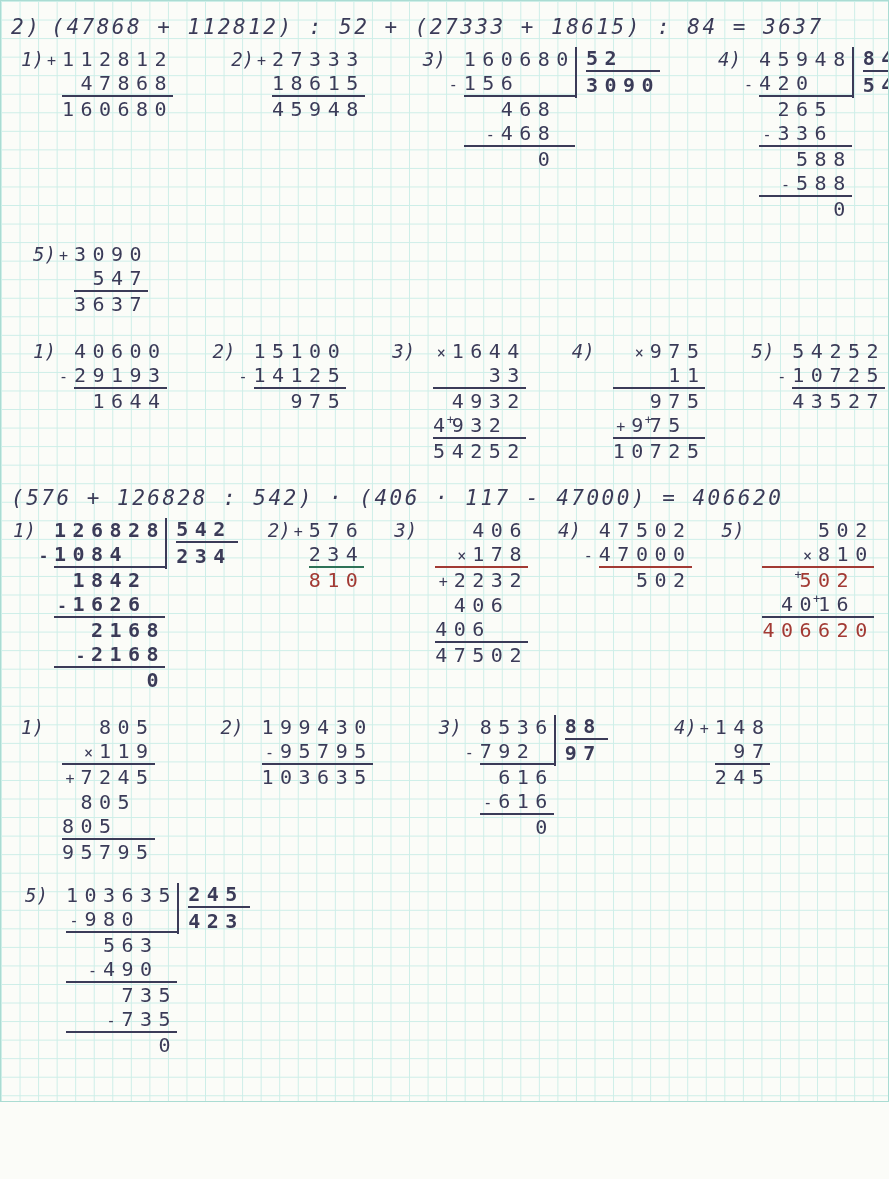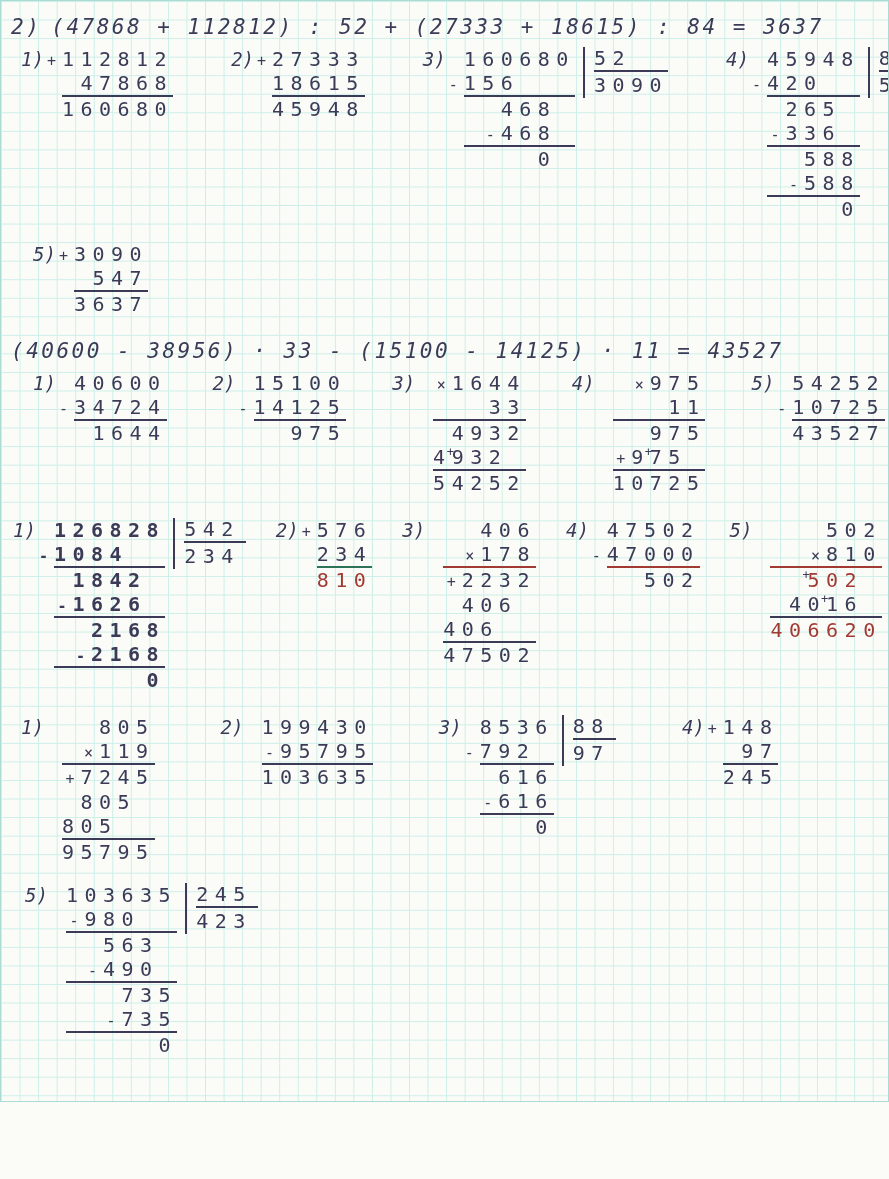--- a/index.html
+++ b/index.html
@@ -76,22 +76,23 @@
   }
   .cm{
     position:absolute;top:-5px;
     font-size:12px;letter-spacing:0;
     color:var(--ink);
   }
   .division{display:flex;align-items:flex-start;}
   .dwork{position:relative;}
   .dpanel{
     border-left:2.5px solid var(--ink);
-    margin-left:8px;padding-left:9px;
+    padding-left:9px;
     flex:none;
+    font-weight:bold;
   }
   .divisor{
     display:block;
     font-size:20px;line-height:23px;letter-spacing:6.5px;white-space:pre;
     border-bottom:2px solid var(--ink);
     padding-right:6px;
   }
   .quotient{
     display:block;
     font-size:20px;line-height:25px;letter-spacing:6.5px;white-space:pre;
@@ -161,27 +162,26 @@
           <div class="step-label">5)</div>
           <div class="stack">
             <div class="line"><span class="txt">3090</span><span class="sign" style="left: -15px;">+</span></div>
             <div class="line u"><span class="txt"> 547</span></div>
             <div class="line"><span class="txt">3637</span></div>
           </div>
         </div>
       </div>
     </section>
     <section class="problem">
-      <div class="p-header"><span class="eqtext">(40600 - 38956) · 33 - (15100 - 14125) · 11 = 43527</span></div>
       <div class="steps-row r0">
         <div class="step">
           <div class="step-label">1)</div>
           <div class="stack">
             <div class="line"><span class="txt">40600</span></div>
-            <div class="line u"><span class="txt">34724</span><span class="sign" style="left: -15px;">-</span></div>
+            <div class="line u"><span class="txt">29193</span><span class="sign" style="left: -15px;">-</span></div>
             <div class="line"><span class="txt"> 1644</span></div>
           </div>
         </div>
         <div class="step">
           <div class="step-label">2)</div>
           <div class="stack">
             <div class="line"><span class="txt">15100</span></div>
             <div class="line u"><span class="txt">14125</span><span class="sign" style="left: -15px;">-</span></div>
             <div class="line"><span class="txt">  975</span></div>
           </div>
@@ -210,20 +210,21 @@
           <div class="step-label">5)</div>
           <div class="stack">
             <div class="line"><span class="txt">54252</span></div>
             <div class="line u"><span class="txt">10725</span><span class="sign" style="left: -15px;">-</span></div>
             <div class="line"><span class="txt">43527</span></div>
           </div>
         </div>
       </div>
     </section>
     <section class="problem">
+      <div class="p-header"><span class="eqtext">(576 + 126828 : 542) · (406 · 117 - 47000) = 406620</span></div>
       <div class="steps-row r0">
         <div class="step">
           <div class="step-label">1)</div>
           <div class="division stack">
             <div class="dwork" style="min-width: 111.3px; font-weight: bold;">
               <div class="line"><span class="txt">126828</span></div>
               <div class="line u"><span class="txt">1084</span><span class="sign" style="left: -15px;">-</span></div>
               <div class="line"><span class="txt"> 1842</span></div>
               <div class="line u"><span class="txt"> 1626</span><span class="sign" style="left: 3.55px;">-</span></div>
               <div class="line"><span class="txt">  2168</span></div>

